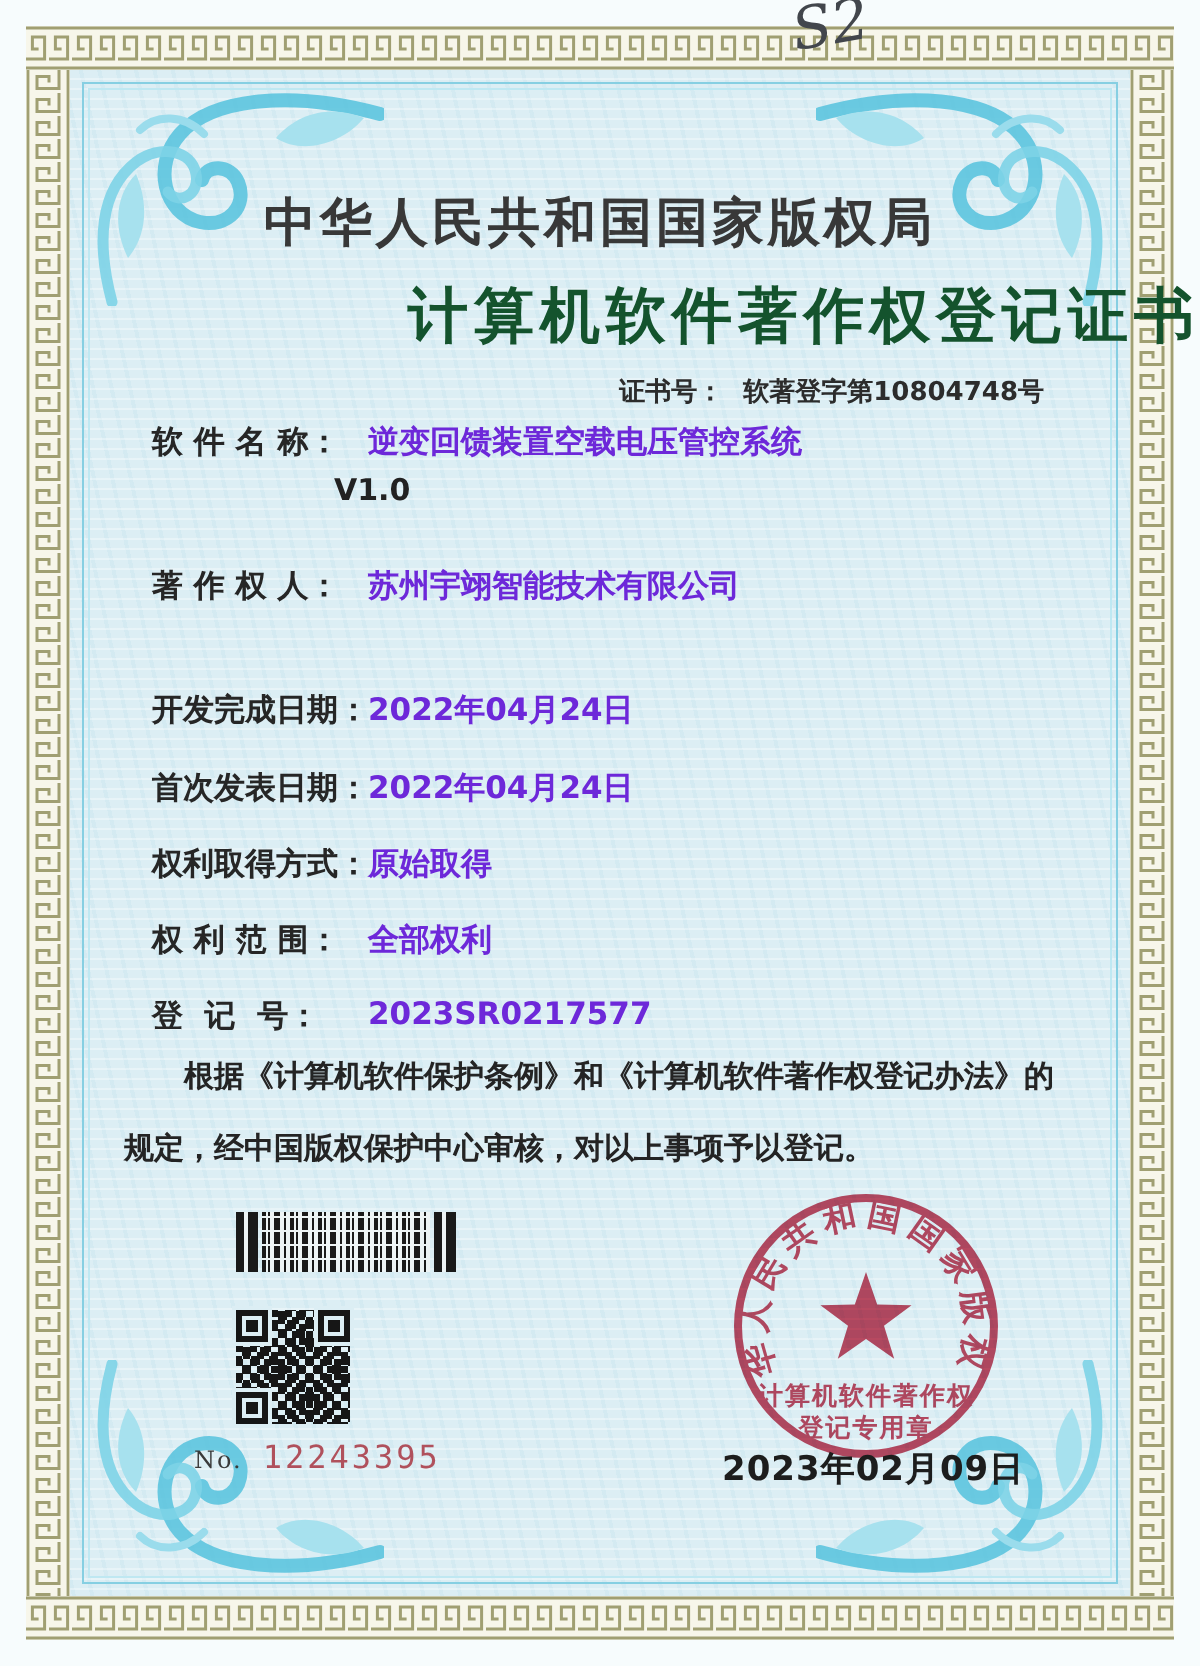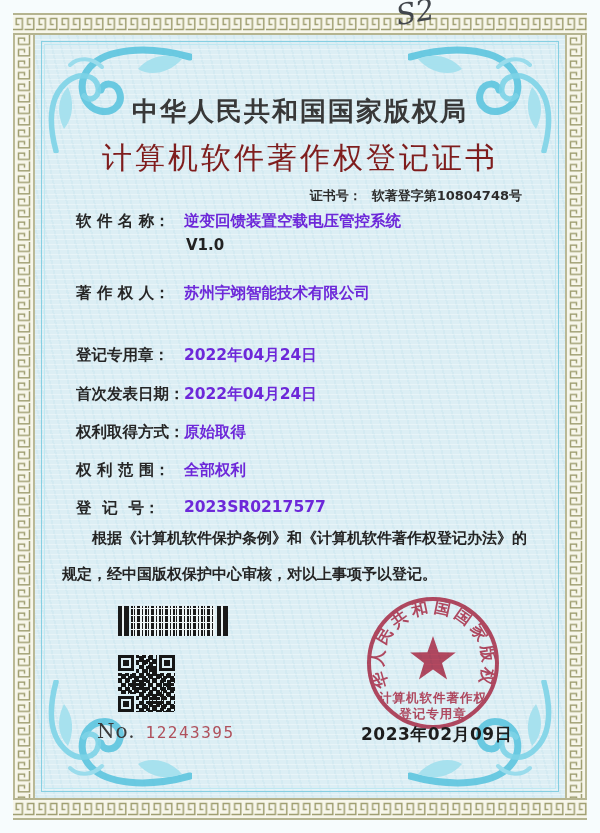--- a/index.html
+++ b/index.html
@@ -24,32 +24,32 @@
   .flo-tr { right:42px; top:43px; transform:scaleX(-1); }
   .flo-bl { left:42px; bottom:43px; transform:scaleY(-1); }
   .flo-br { right:42px; bottom:43px; transform:scale(-1,-1); }
 
   .mark { position:absolute; left:396px; top:-5px; font-family:"DejaVu Serif", serif;
     font-style:italic; font-size:29px; color:#42464c; transform:rotate(-10deg); z-index:9; }
 
   .issuer { position:absolute; left:0; top:94px; width:100%; text-align:center;
     font-family:"DejaVu Serif", serif; font-weight:bold; font-size:26px;
     letter-spacing:2px; color:#383838; z-index:5; }
-  .cert-title { position:absolute; left:0; top:138px; width:100%; text-align:center;
-    font-family:"DejaVu Serif", serif; font-weight:normal; font-size:30px;
-    letter-spacing:3px; color:#7f1d1d; z-index:5; }
+  .cert-title { position:absolute; left:0; top:138px; width:100%; text-align:right;
+    font-family:"DejaVu Serif", serif; font-weight:bold; font-size:30px;
+    letter-spacing:3px; color:#14532d; z-index:5; }
 
   .certno { position:absolute; right:78px; top:187px; font-size:13px; font-weight:bold;
     color:#2c2c2c; z-index:5; }
   .certno .cn-val { margin-left:10px; }
 
   .row { position:absolute; left:76px; display:flex; z-index:5; }
   .lbl { width:108px; font-weight:bold; font-size:15.5px; color:#262626; white-space:pre; }
   .val { font-size:15.5px; font-weight:600; color:#6d28d9; white-space:pre; }
-  .version-line { position:absolute; left:186px; top:236px; font-size:15px; font-weight:600;
+  .version-line { position:absolute; left:167px; top:236px; font-size:15px; font-weight:600;
     color:#222; z-index:5; }
 
   .statement { position:absolute; left:62px; right:58px; z-index:5;
     font-size:15px; font-weight:600; color:#242424; }
   .st1 { top:529px; text-indent:2em; }
   .st2 { top:565px; }
 
   .barcode { position:absolute; left:118px; top:606px; width:110px; height:30px;
     display:flex; z-index:5; }
   .bc-edge { width:11px; height:100%;
@@ -64,21 +64,21 @@
   .qr-noise { position:absolute; inset:0;
     background:
       repeating-conic-gradient(#161616 0% 25%, rgba(0,0,0,0) 0% 50%) 0 0 / 7px 7px,
       repeating-conic-gradient(#161616 0% 25%, rgba(0,0,0,0) 0% 50%) 3px 5px / 9px 9px; }
   .qr-finder { position:absolute; width:16px; height:16px; border:3px solid #161616;
     background:#dceef4; box-shadow:0 0 0 2px #dceef4; }
   .qr-finder::after { content:""; position:absolute; inset:2px; background:#161616; }
   .qf-tl { left:0; top:0; } .qf-tr { right:0; top:0; } .qf-bl { left:0; bottom:0; }
 
   .serial { position:absolute; left:97px; top:719px; z-index:5; }
-  .serial .no { font-family:"DejaVu Serif", serif; font-size:20px; color:#3a3a3a;
+  .serial .no { font-family:"DejaVu Serif", serif; font-size:12px; color:#3a3a3a;
     letter-spacing:1px; }
   .serial .num { font-family:"DejaVu Sans Mono", monospace; font-size:16px;
     color:#b0515c; letter-spacing:1.5px; margin-left:10px; }
 
   .seal { position:absolute; left:358px; top:588px; width:150px; height:150px;
     z-index:6; opacity:0.92; mix-blend-mode:multiply; }
   .seal-ring-text { fill:#c53d55; font-size:16.5px; font-weight:bold; letter-spacing:4px;
     font-family:"DejaVu Sans", sans-serif; }
   .seal-line { fill:#c53d55; font-size:12.5px; font-weight:bold; letter-spacing:1px;
     text-anchor:middle; font-family:"DejaVu Sans", sans-serif; }
@@ -179,21 +179,21 @@
     <span class="val">逆变回馈装置空载电压管控系统</span>
   </div>
   <div class="version-line">V1.0</div>
 
   <div class="row" style="top:283px">
     <span class="lbl">著 作 权 人：</span>
     <span class="val">苏州宇翊智能技术有限公司</span>
   </div>
 
   <div class="row" style="top:345px">
-    <span class="lbl">登记专用章：</span>
+    <span class="lbl">开发完成日期：</span>
     <span class="val">2022年04月24日</span>
   </div>
 
   <div class="row" style="top:384px">
     <span class="lbl">首次发表日期：</span>
     <span class="val">2022年04月24日</span>
   </div>
 
   <div class="row" style="top:422px">
     <span class="lbl">权利取得方式：</span>

